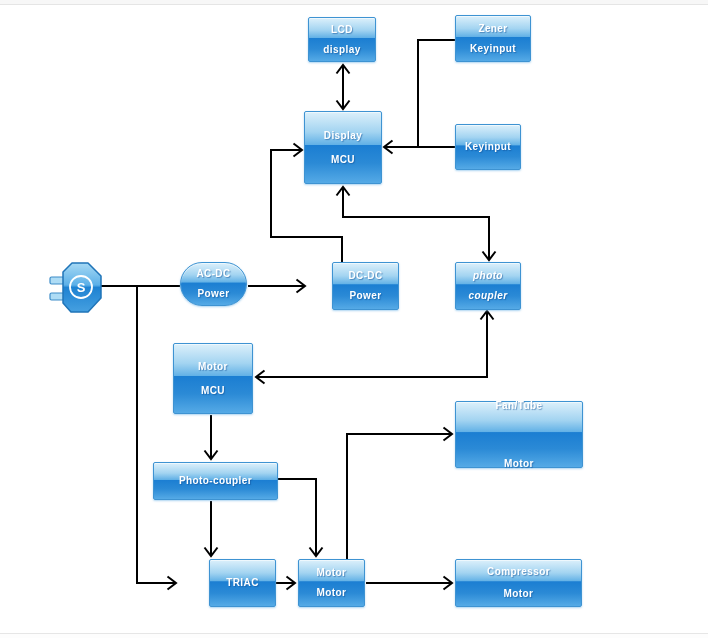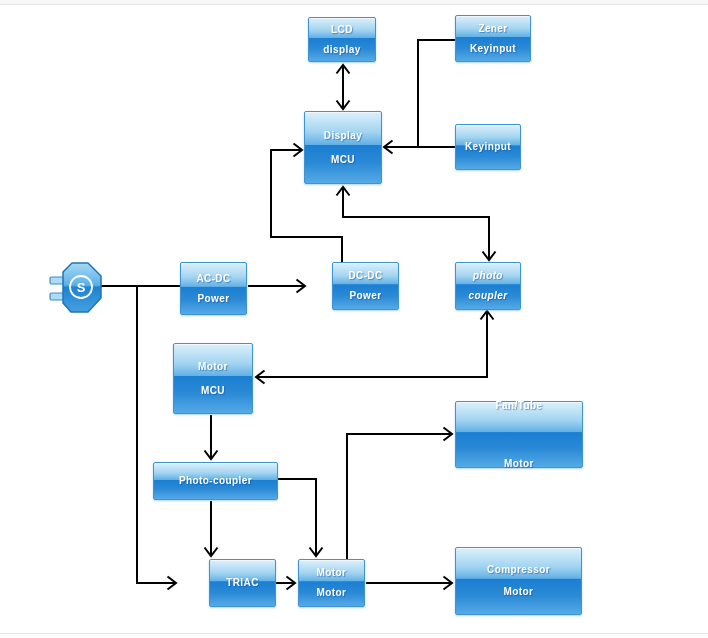--- a/index.html
+++ b/index.html
@@ -106,21 +106,21 @@
 
   <div class="node tall" style="left:304px;top:111px;width:78px;height:73px;">
     <span>Display</span>
     <span>MCU</span>
   </div>
 
   <div class="node" style="left:455px;top:124px;width:66px;height:46px;">
     <span>Keyinput</span>
   </div>
 
-  <div class="node" style="left:180px;top:262px;width:67px;height:53px;">
+  <div class="node" style="left:180px;top:262px;width:67px;height:44px;border-radius:23px;">
     <span>AC-DC</span>
     <span>Power</span>
   </div>
 
   <div class="node" style="left:308px;top:262px;width:67px;height:48px;margin-left:24px;">
     <span>DC-DC</span>
     <span>Power</span>
   </div>
 
   <div class="node" style="left:455px;top:262px;width:66px;height:48px;font-style:italic;">
@@ -144,19 +144,19 @@
   <div class="node" style="left:298px;top:559px;width:67px;height:48px;">
     <span>Motor</span>
     <span>Motor</span>
   </div>
 
   <div class="node med" style="left:455px;top:401px;width:128px;height:67px;gap:48px;">
     <span>Fan/Tube</span>
     <span>Motor</span>
   </div>
 
-  <div class="node med" style="left:455px;top:547px;width:127px;height:68px;">
+  <div class="node med" style="left:455px;top:559px;width:127px;height:48px;">
     <span>Compressor</span>
     <span>Motor</span>
   </div>
 
   <div class="bottom-strip"></div>
 </div>
 
 </body></html>

